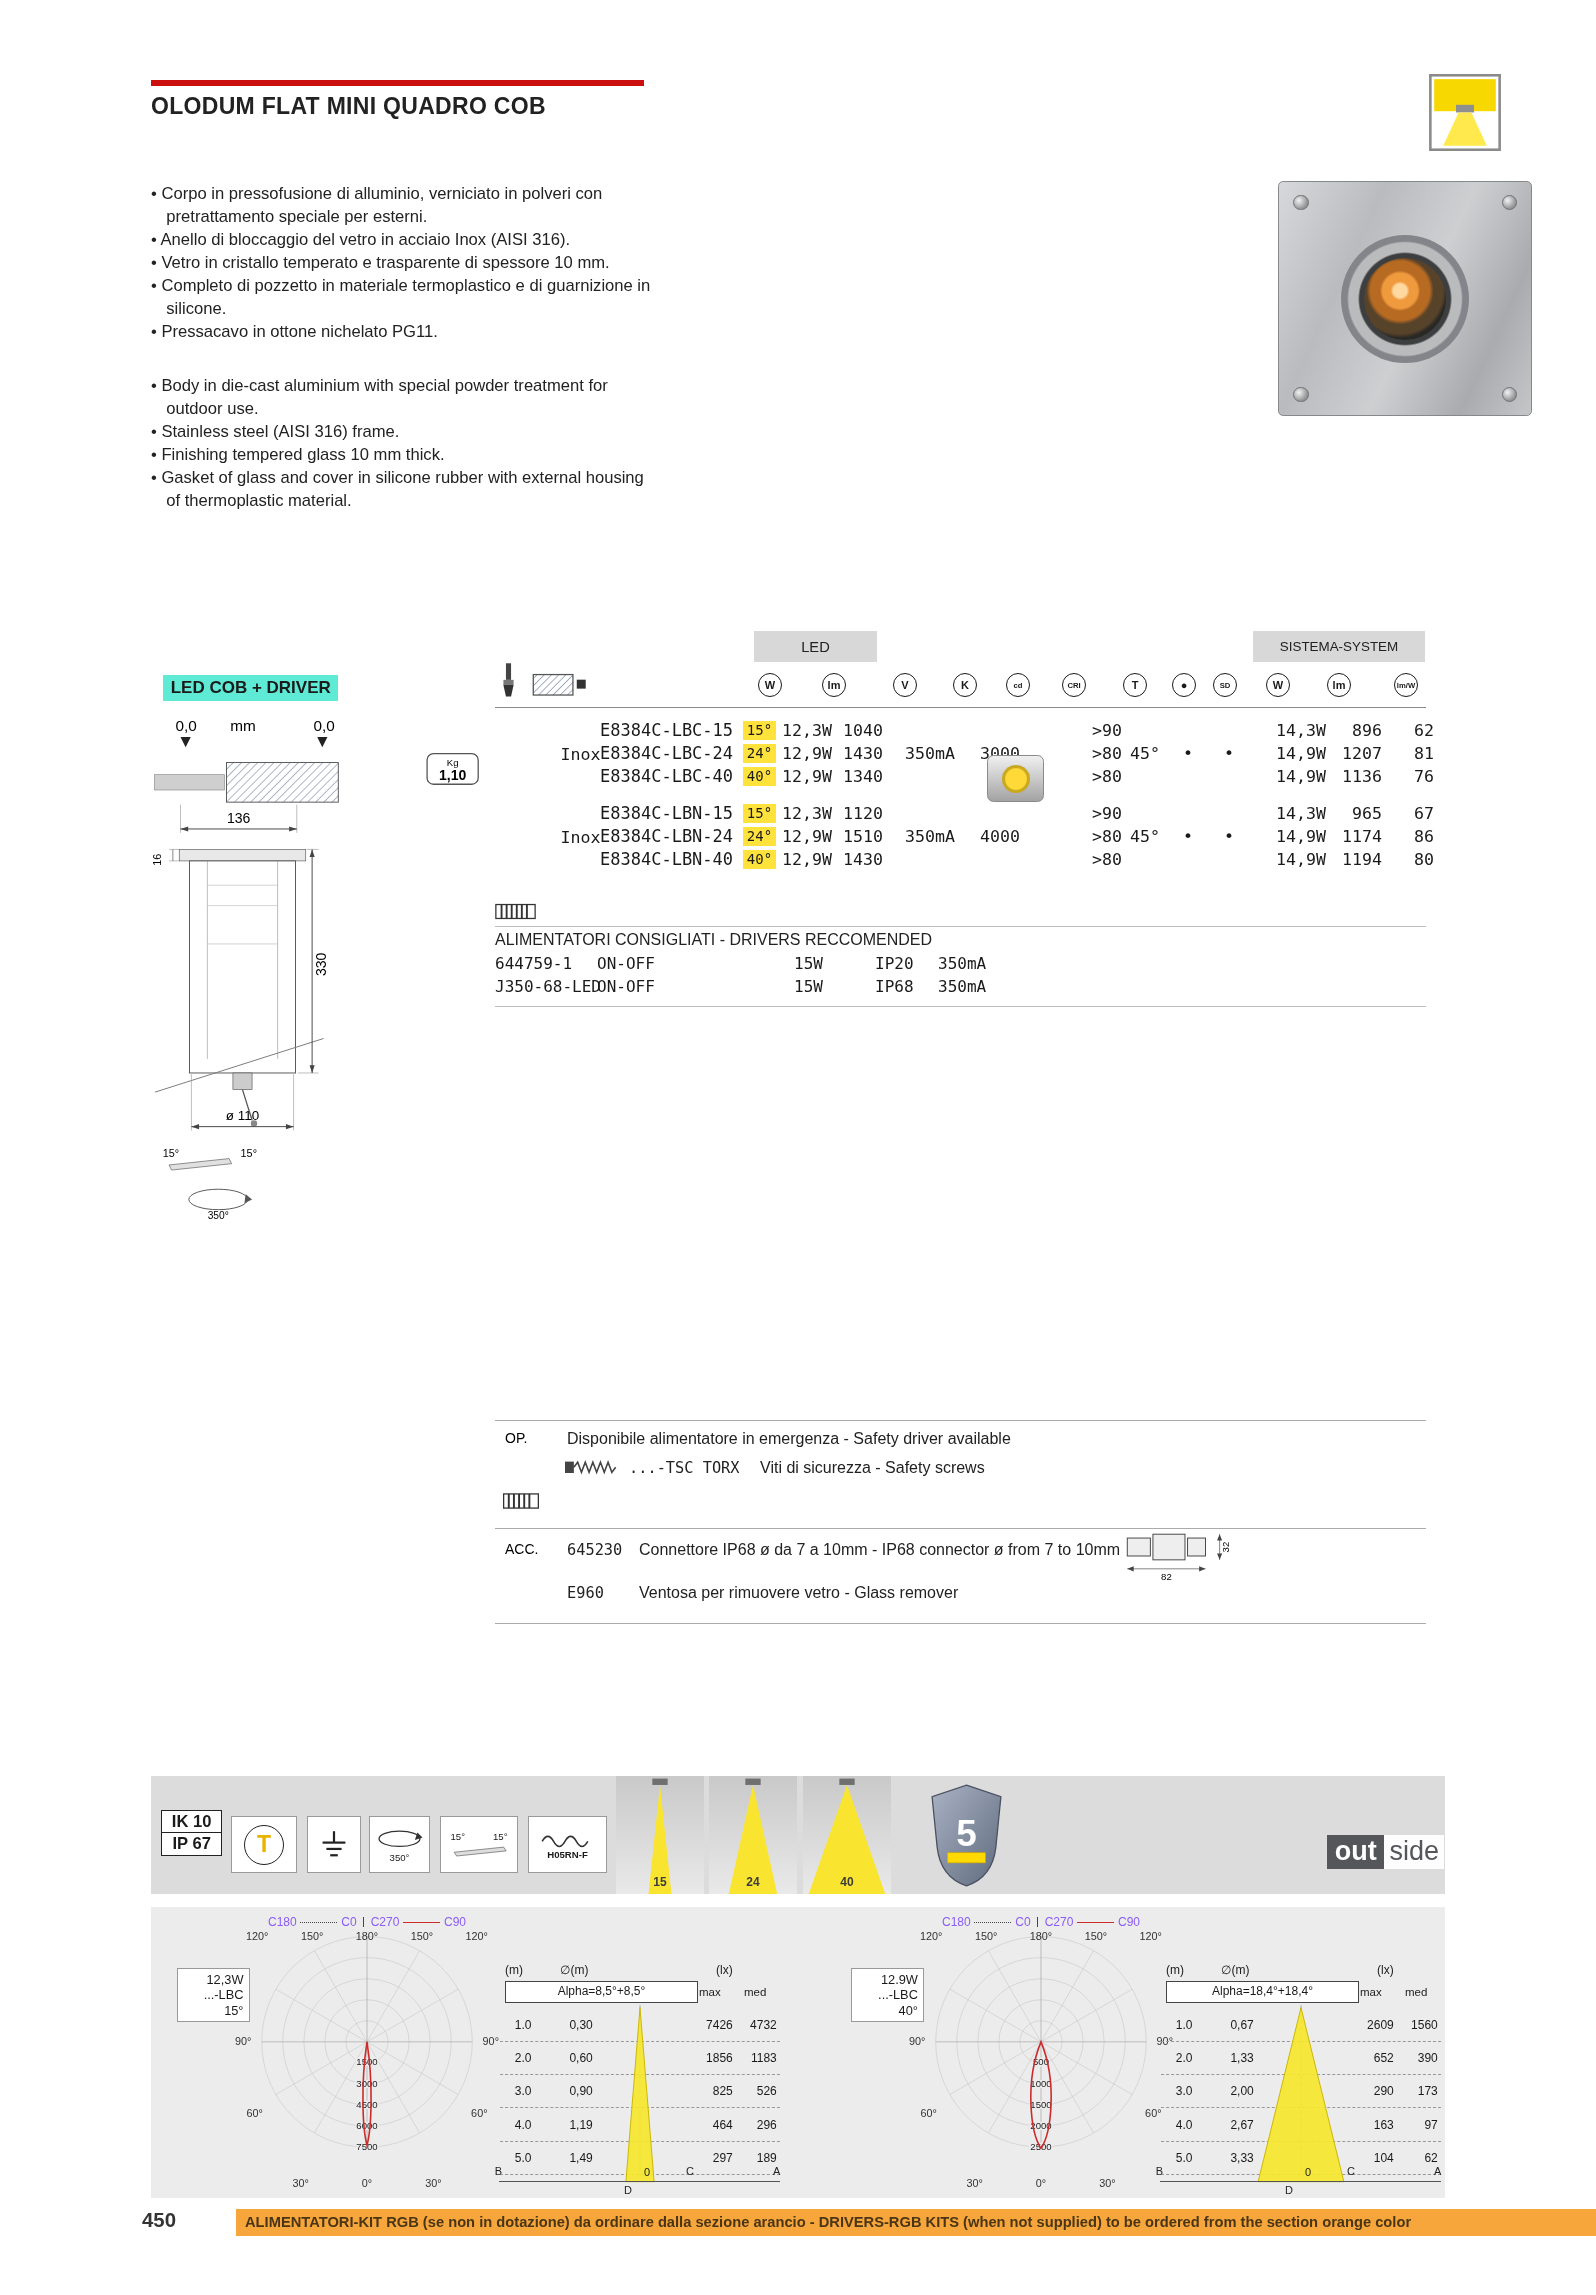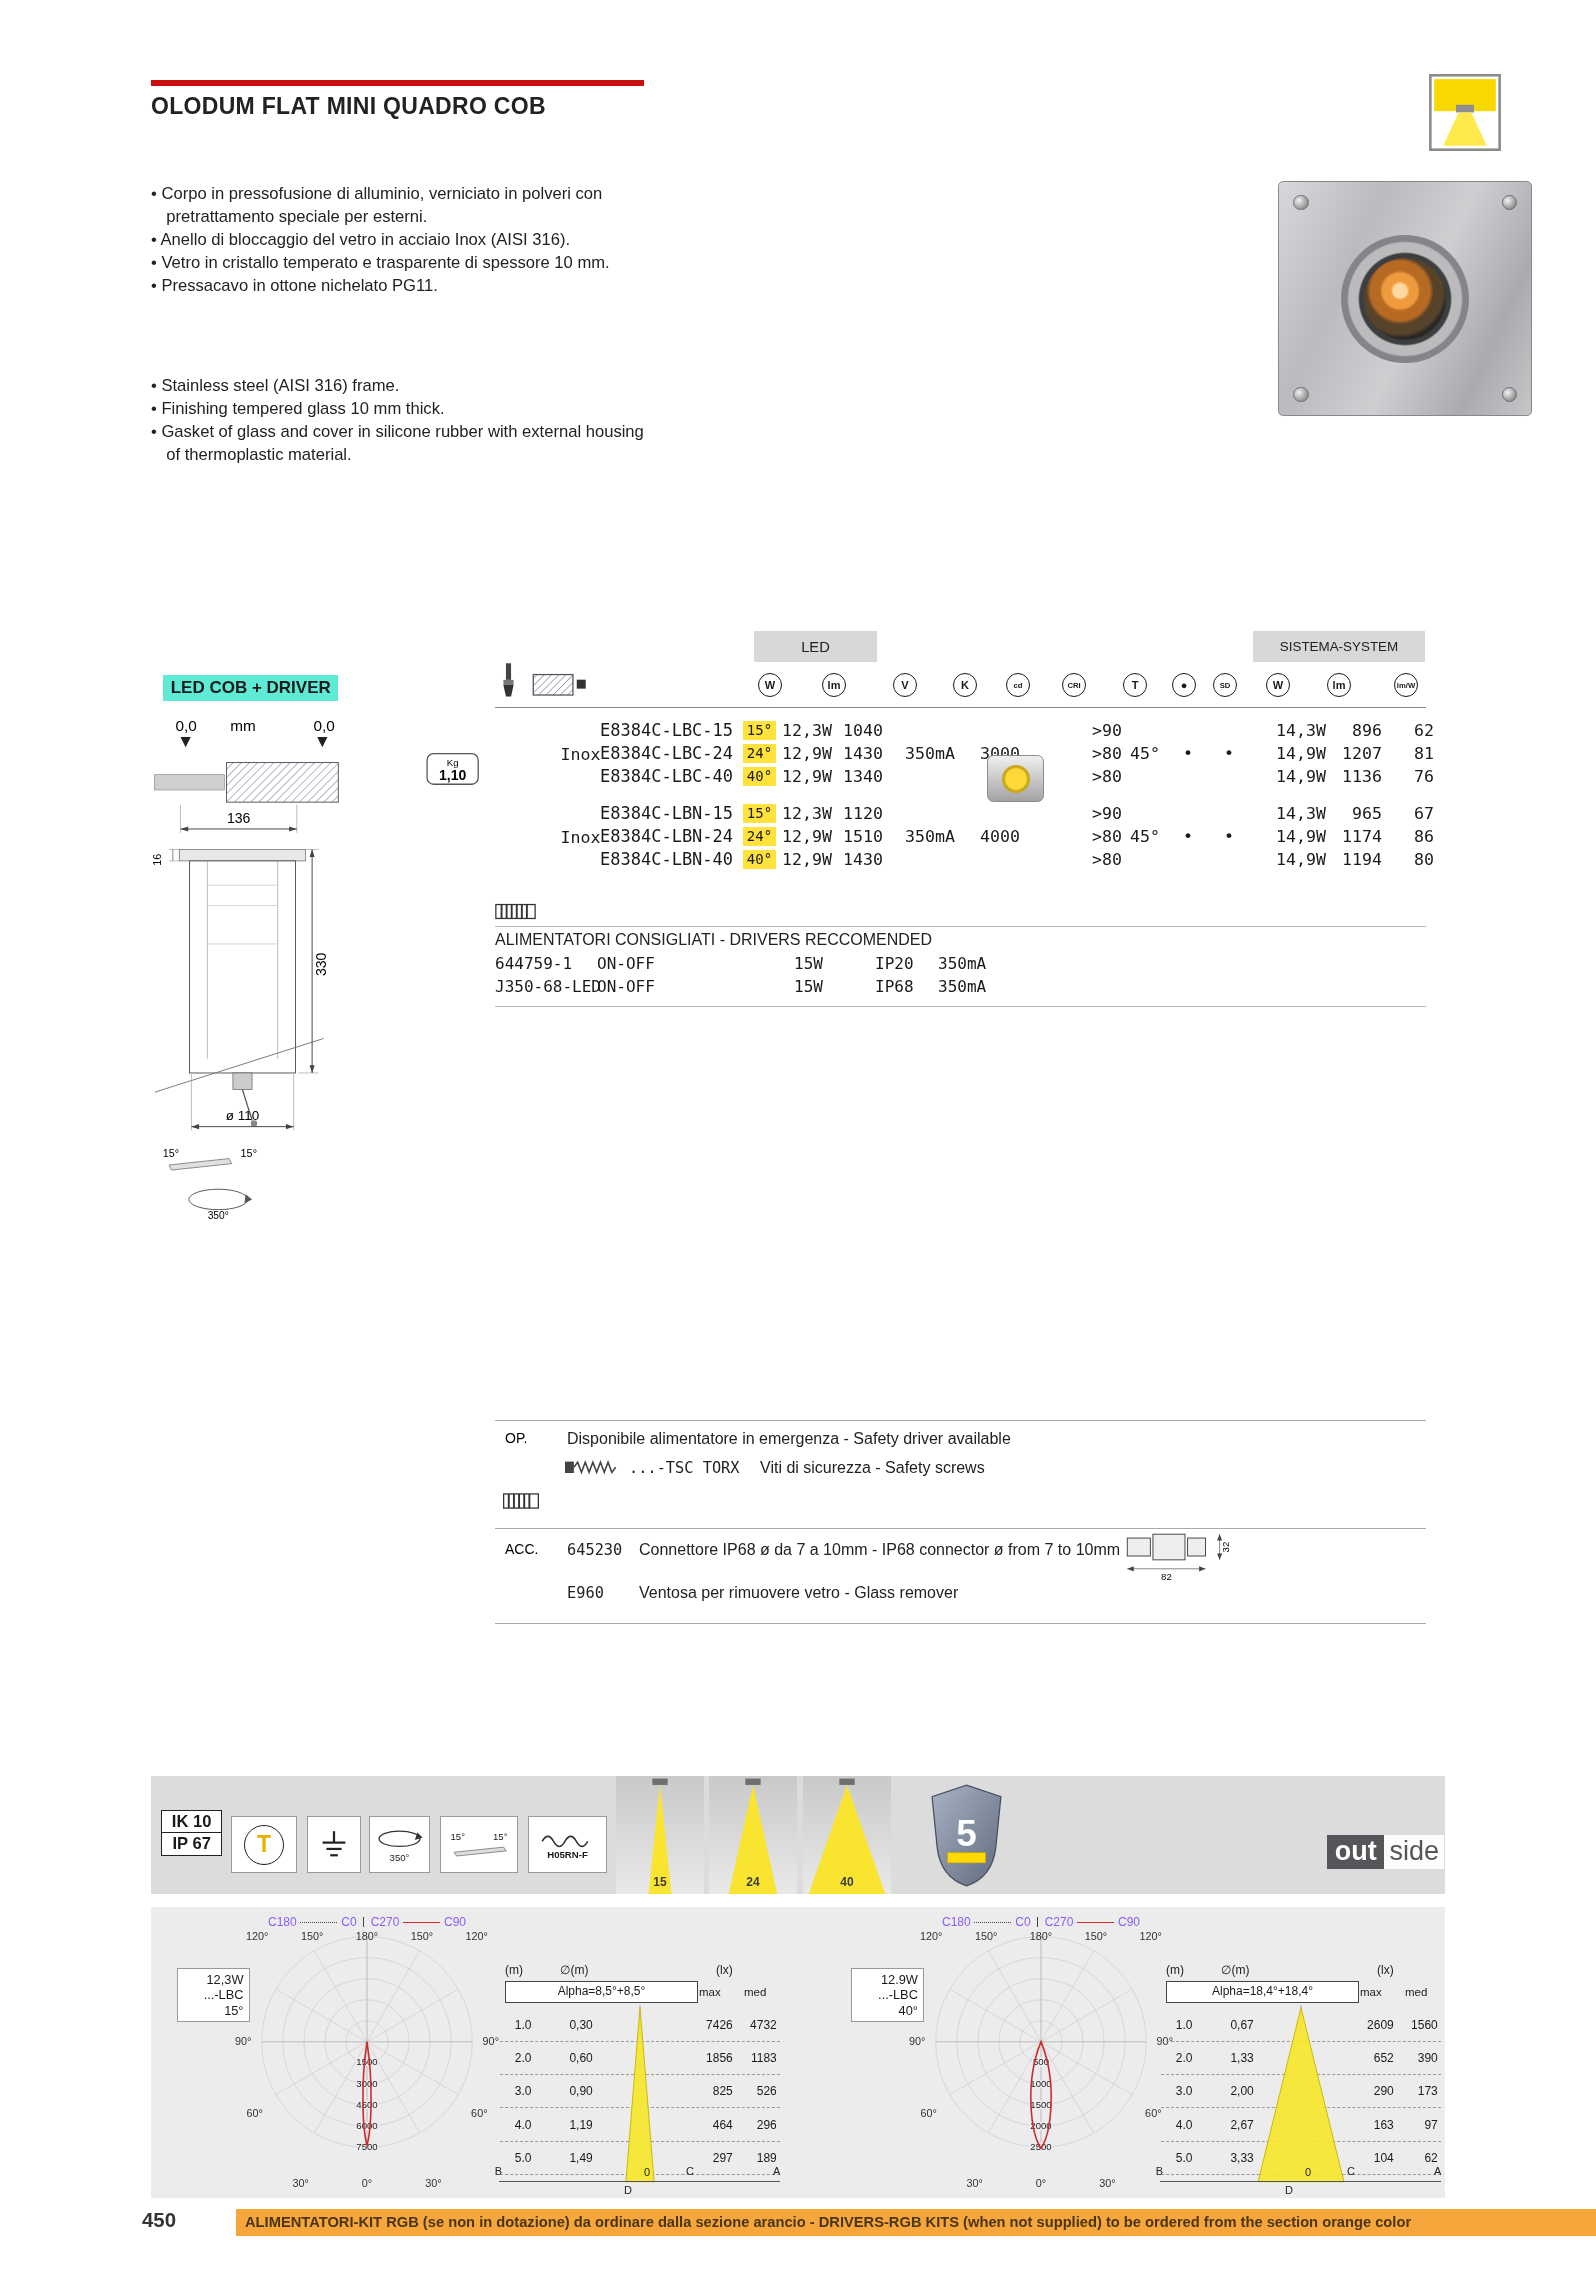--- a/index.html
+++ b/index.html
@@ -108,23 +108,25 @@
   <div class="screw" style="left:224px;top:206px"></div>
   <div class="bezel">
       <div class="glass"></div>
     </div>
 </div>
 
 <ul class="feat" style="top:182px">
   <li>Corpo in pressofusione di alluminio, verniciato in polveri con pretrattamento speciale per esterni.</li>
   <li>Anello di bloccaggio del vetro in acciaio Inox (AISI 316).</li>
   <li>Vetro in cristallo temperato e trasparente di spessore 10 mm.</li>
+  <li>Completo di pozzetto in materiale termoplastico e di guarnizione in silicone.</li>
   <li>Pressacavo in ottone nichelato PG11.</li>
 </ul>
 <ul class="feat" style="top:374px">
+  <li>Body in die-cast aluminium with special powder treatment for outdoor use.</li>
   <li>Stainless steel (AISI 316) frame.</li>
   <li>Finishing tempered glass 10 mm thick.</li>
   <li>Gasket of glass and cover in silicone rubber with external housing of thermoplastic material.</li>
 </ul>
 
 <div class="abs gbox" style="left:754px;top:631px;width:123px;height:31px">LED</div>
 <div class="abs gbox" style="left:1253px;top:631px;width:172px;height:31px;font-size:13.4px">SISTEMA-SYSTEM</div>
 <div class="abs seclabel">LED COB + DRIVER</div>
 
 <div class="abs" style="left:495px;top:662px">

